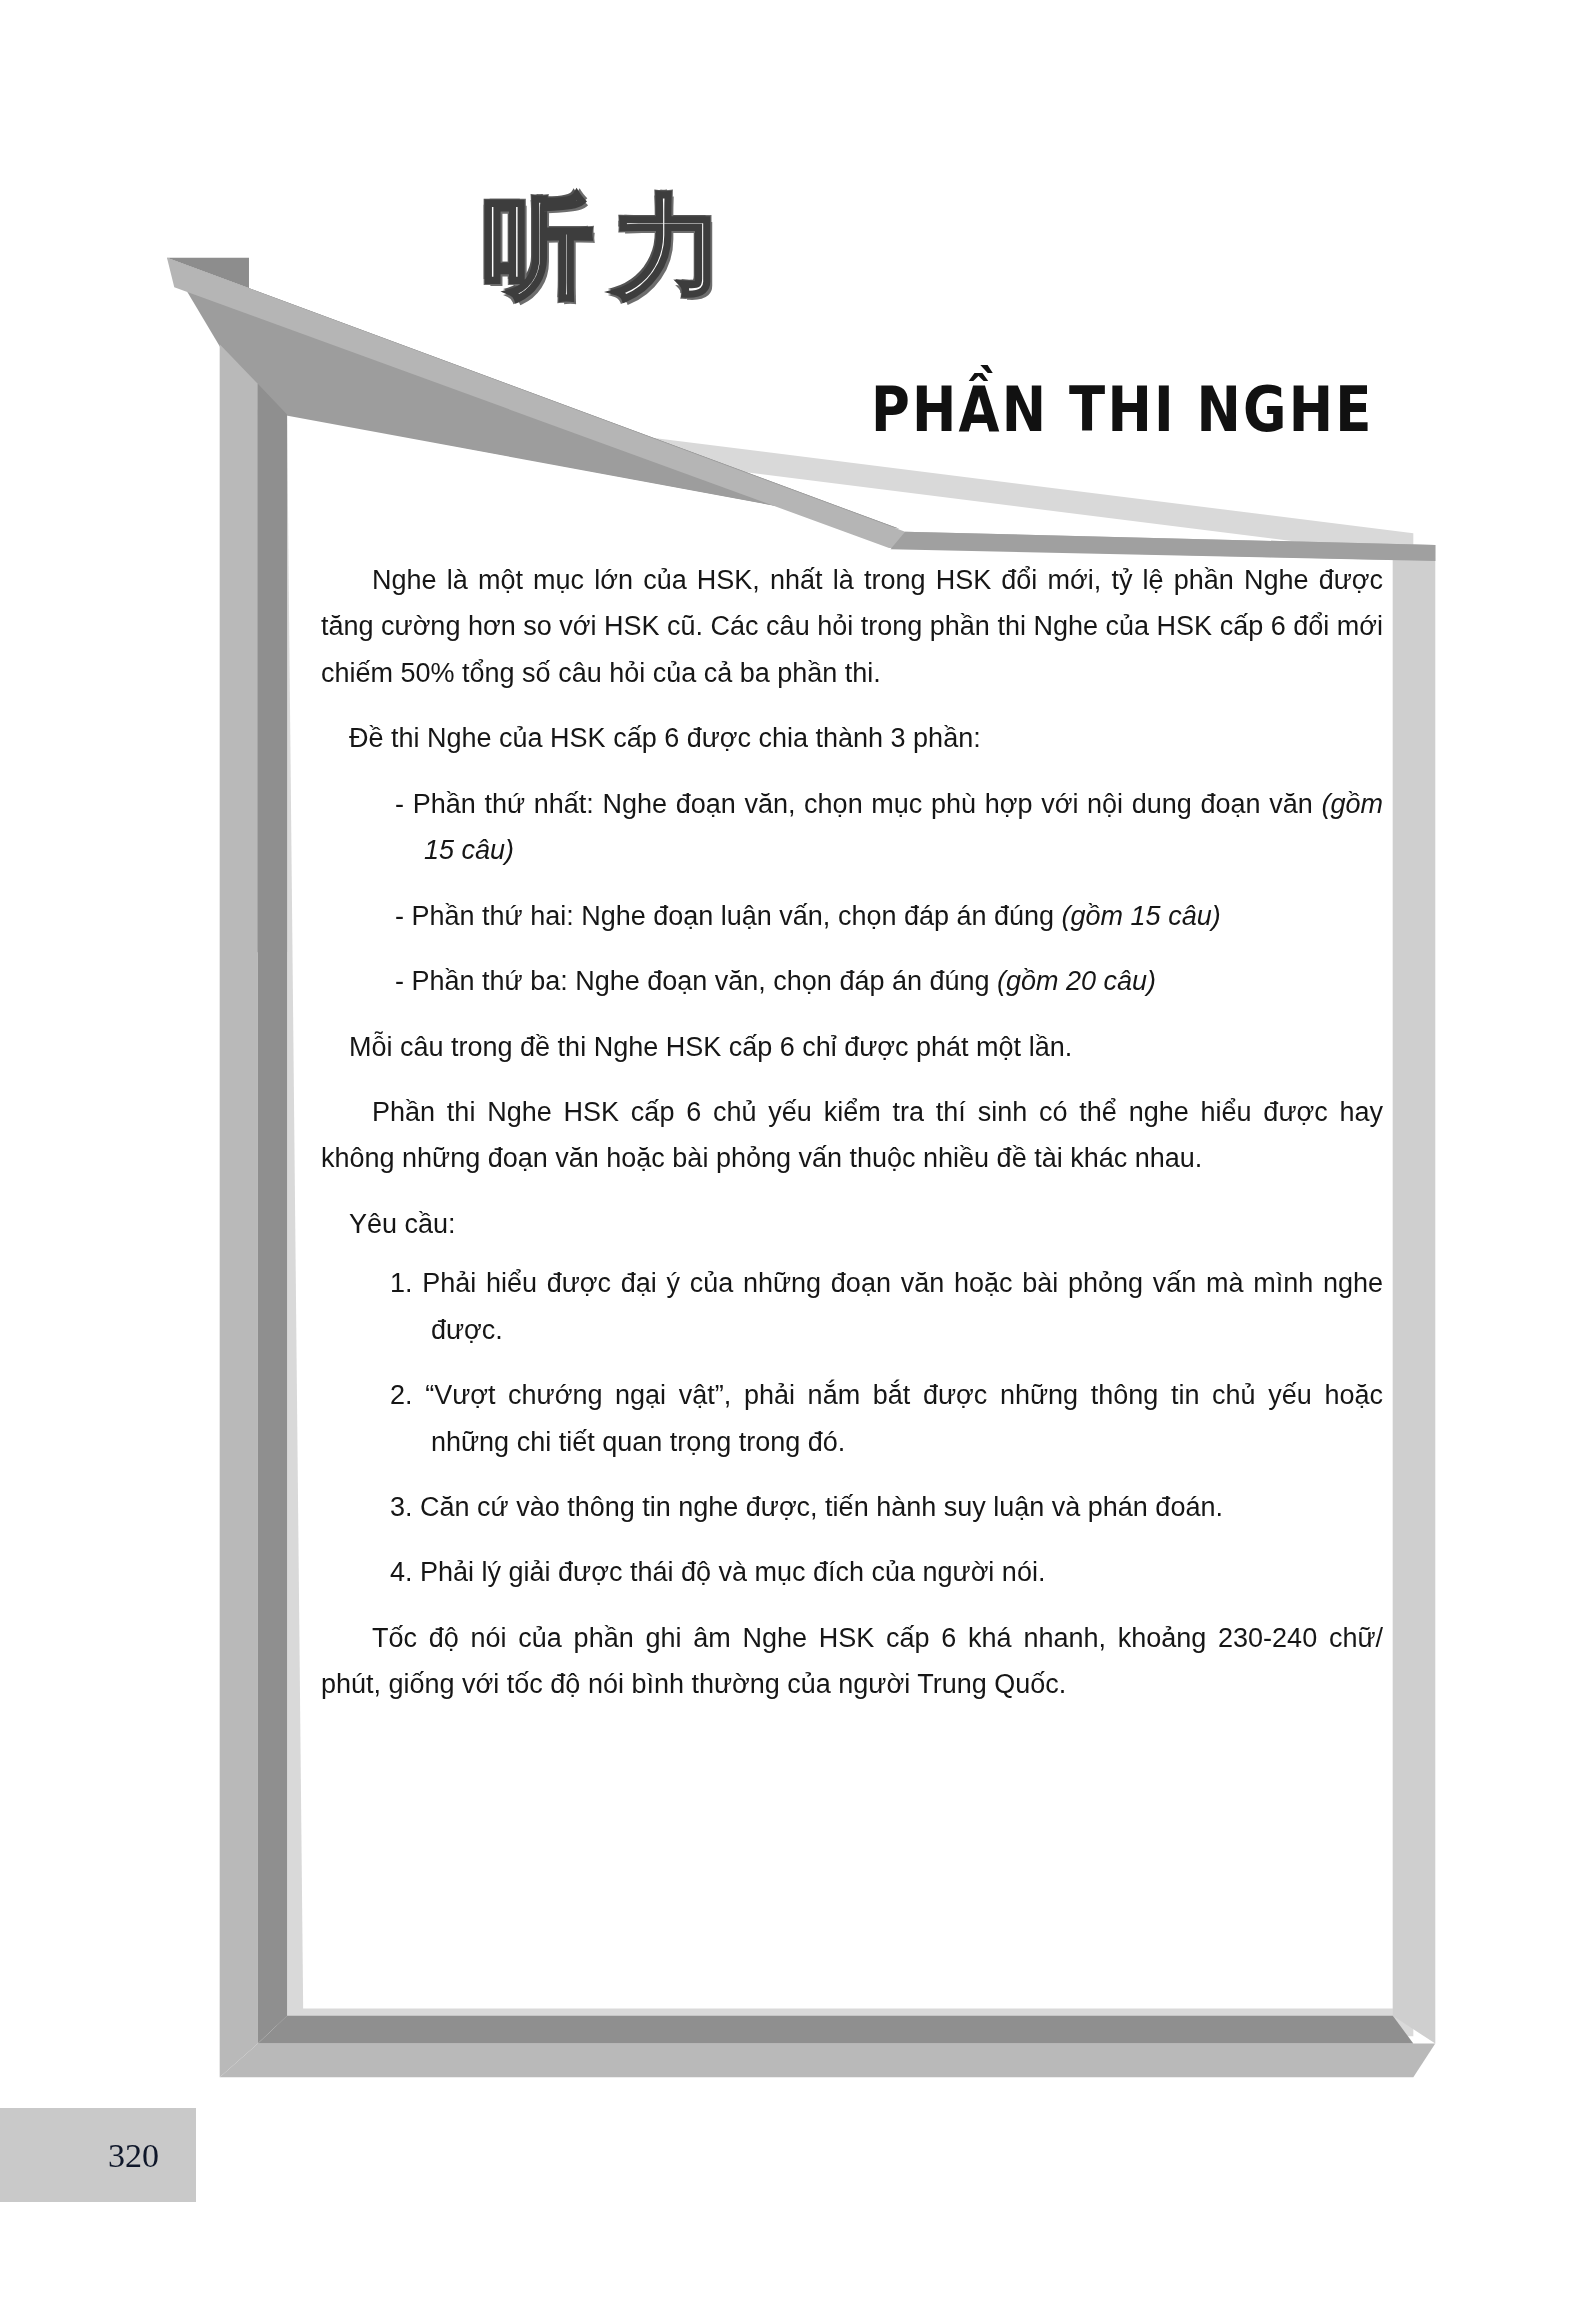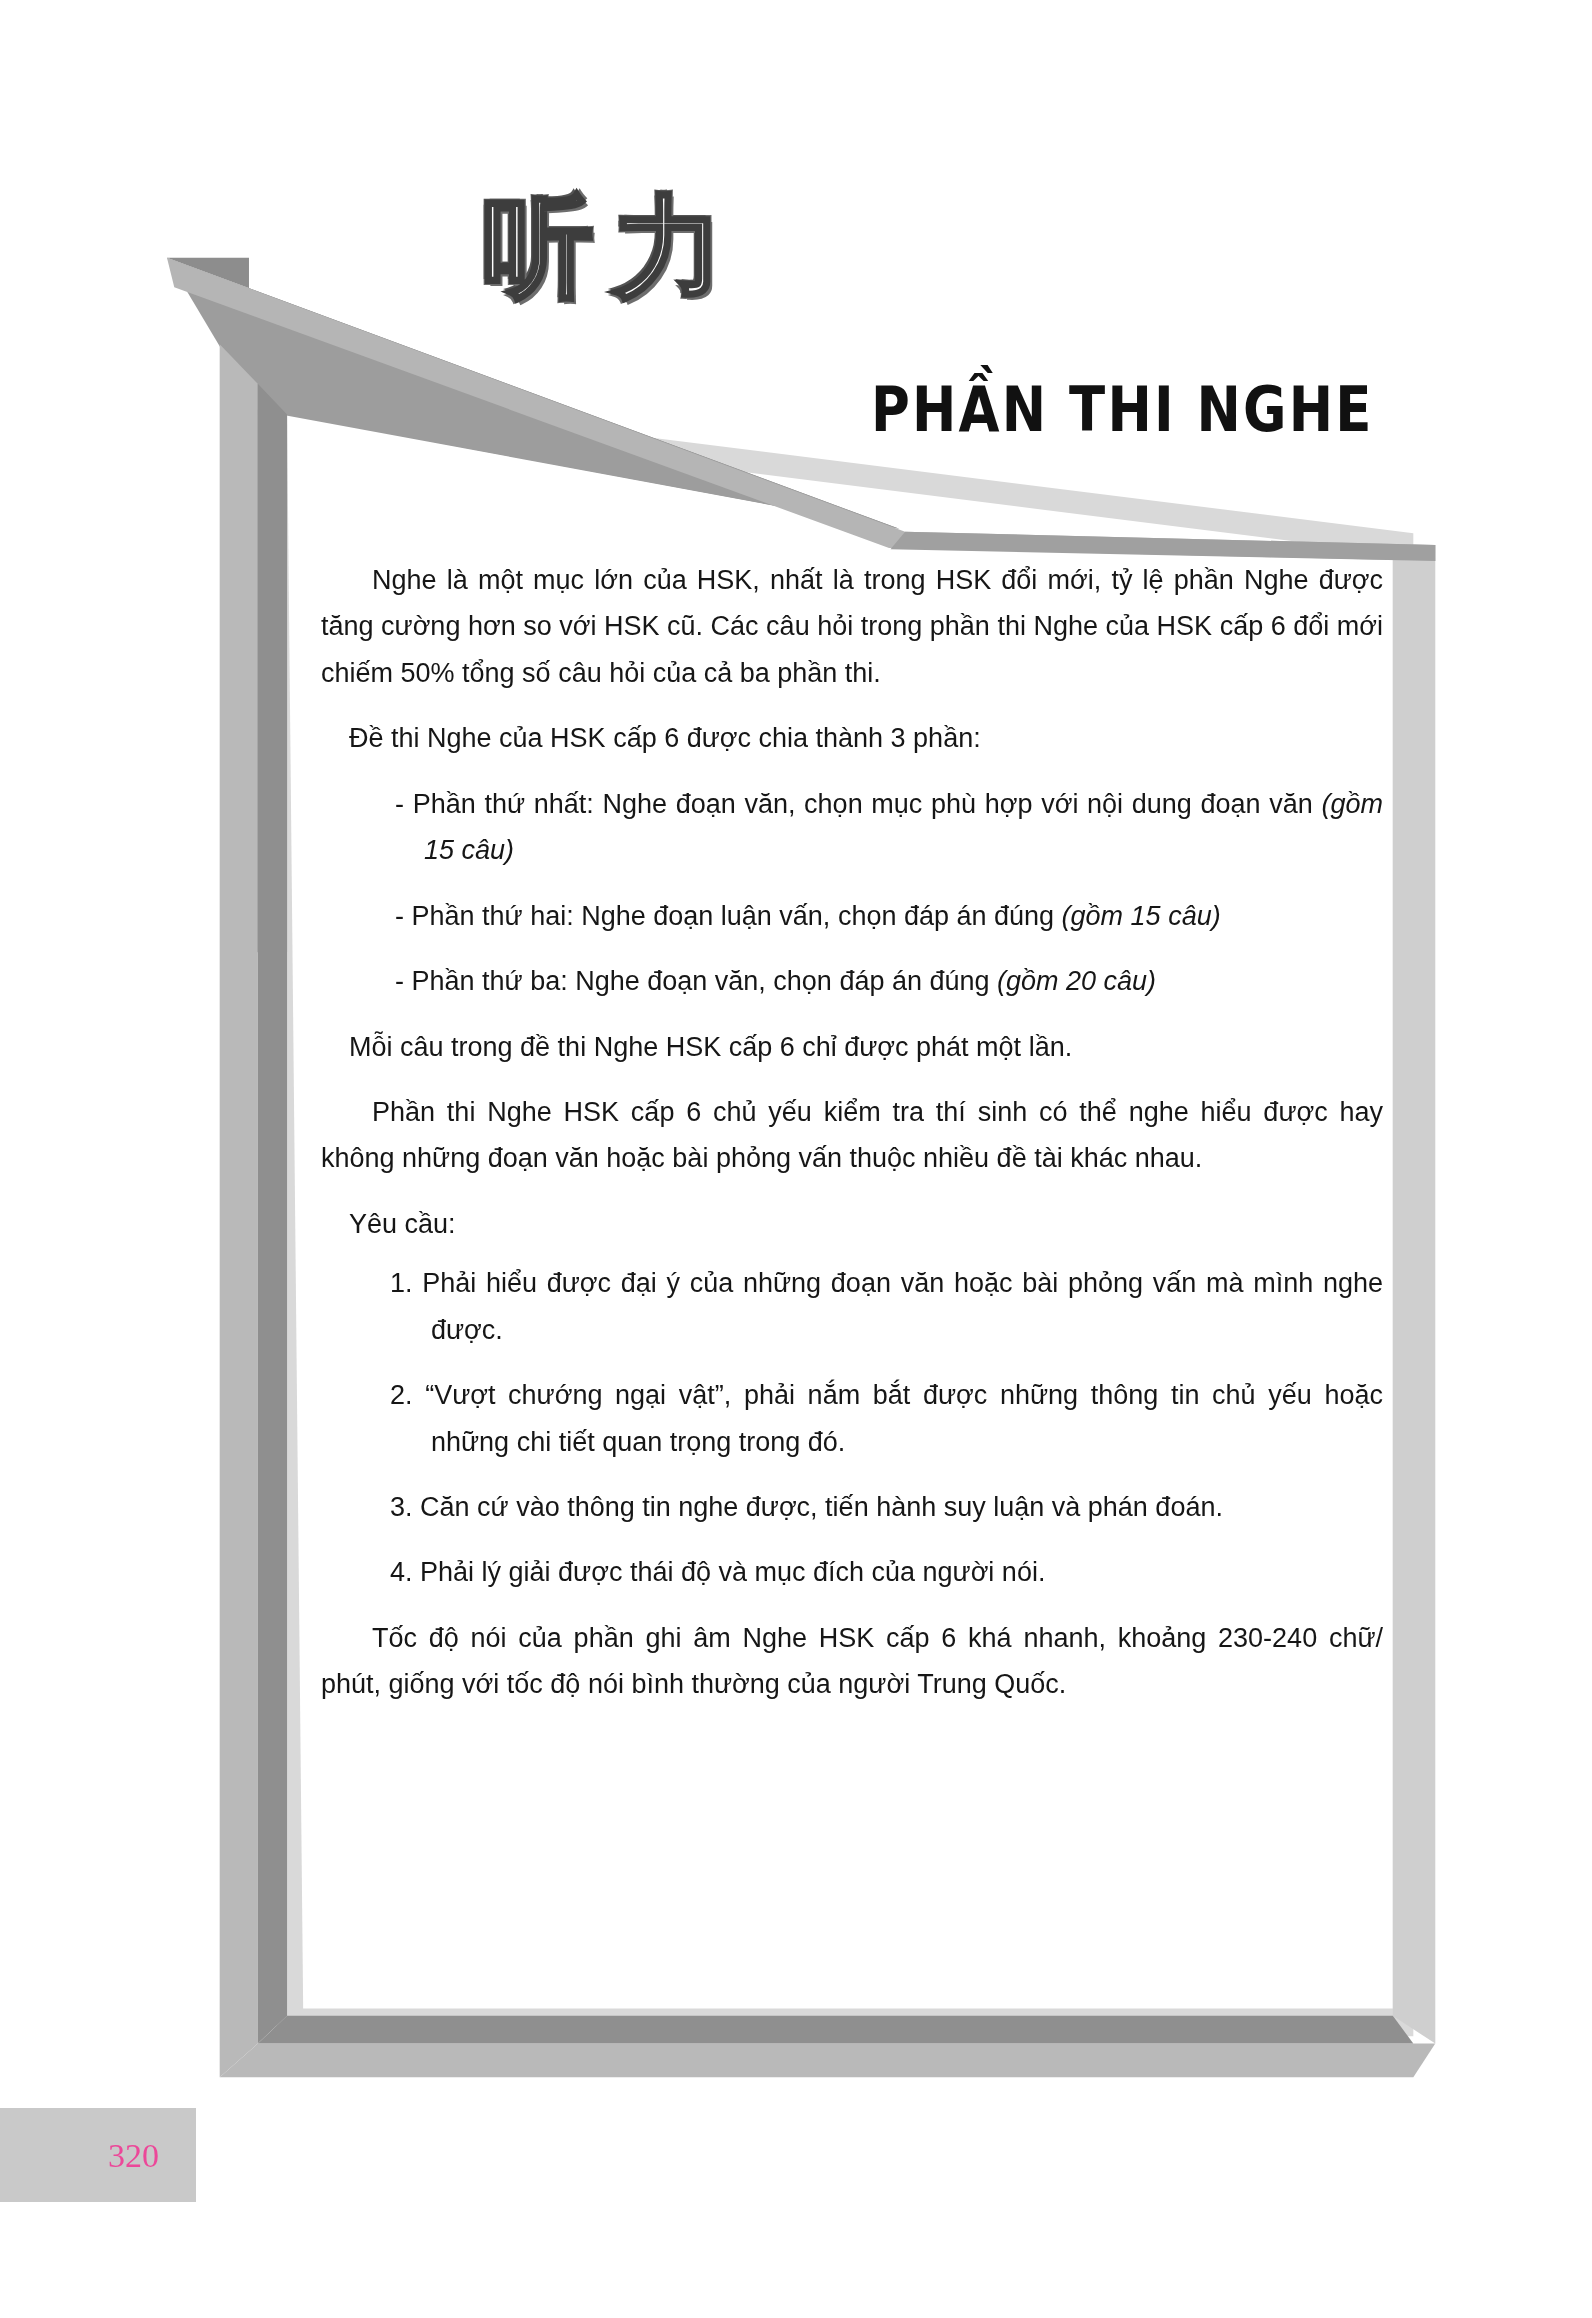--- a/index.html
+++ b/index.html
@@ -106,21 +106,21 @@
     width: 196px;
     height: 94px;
     background: #c9c9c9;
   }
   .page-num {
     position: absolute;
     left: 108px;
     top: 2137px;
     font-family: "Liberation Serif", serif;
     font-size: 34px;
-    color: #ec4899;
+    color: #0f172a;
   }
 </style>
 </head>
 <body>
 
 <svg class="banner-layer" viewBox="0 0 2174 3166" preserveAspectRatio="none">
 
   <polygon points="228,352 1960,740 1236,726 392,560 392,2760 1960,2760 1960,740" fill="none"></polygon>
 
   <polygon points="350,530 1930,728 1930,2780 378,2780" fill="#d9d9d9"></polygon>

